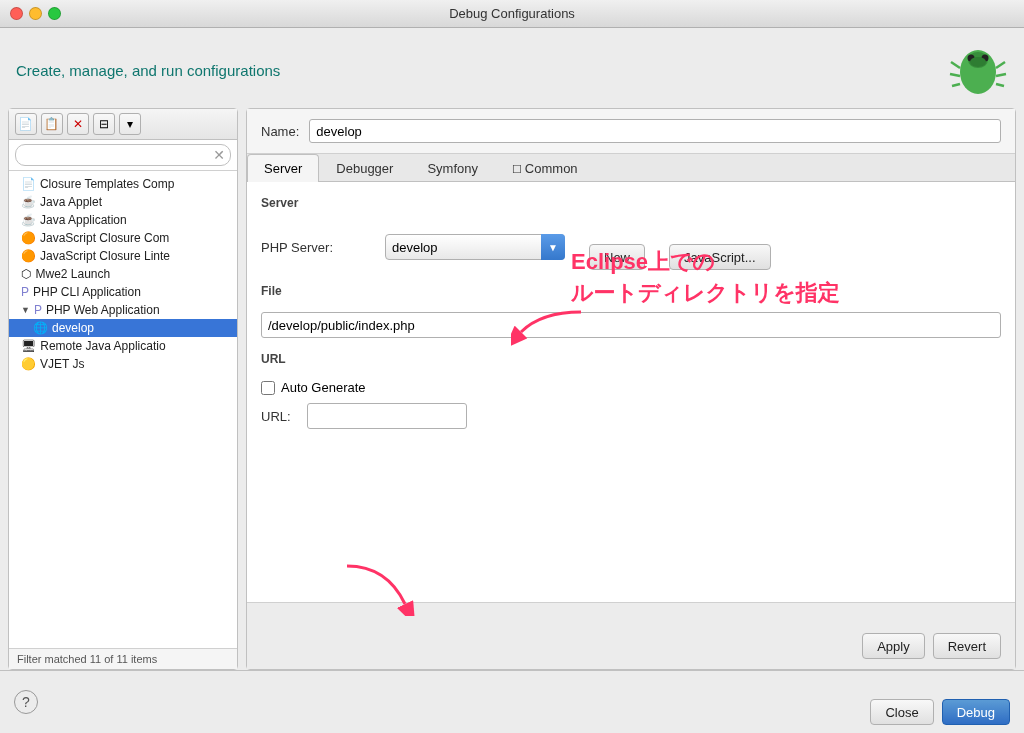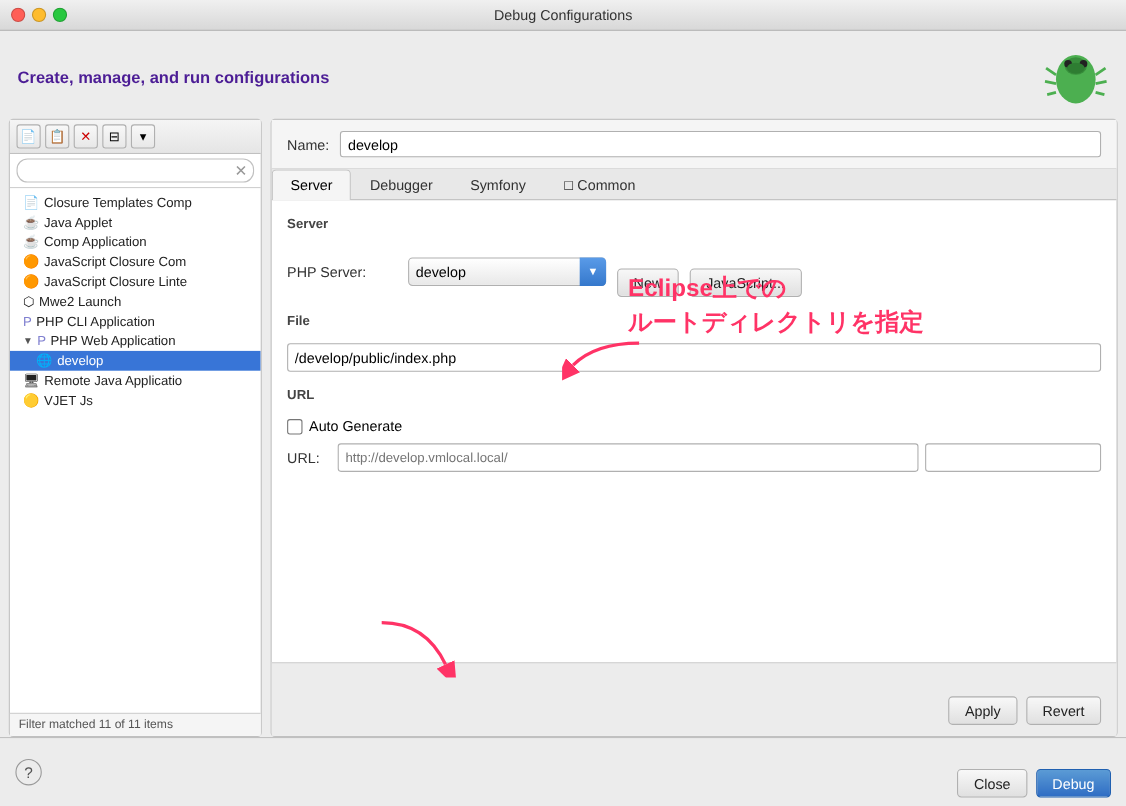--- a/index.html
+++ b/index.html
@@ -59,22 +59,22 @@
     .header-area {
       background: #ececec;
       padding: 12px 16px 8px 16px;
       display: flex;
       align-items: center;
       justify-content: space-between;
       flex-shrink: 0;
     }
     .header-title {
       font-size: 15px;
-      font-weight: bold;
-      color: #4c1d95;
+      font-weight: normal;
+      color: #0f766e;
     }
     .bug-icon {
       width: 60px;
       height: 60px;
     }
 
     
     .main-panel {
       flex: 1;
       display: flex;
@@ -219,21 +219,21 @@
     
     .tab-content {
       flex: 1;
       padding: 14px;
       overflow-y: auto;
     }
     .form-row {
       display: flex;
       align-items: center;
       margin-bottom: 14px;
-      gap: 10px;
+      gap: 24px;
     }
     .form-label {
       font-size: 13px;
       color: #333;
       width: 100px;
       flex-shrink: 0;
     }
     .php-server-select {
       height: 26px;
       border: 1px solid #b0b0b0;
@@ -445,21 +445,21 @@
         <div class="tree-item">
           <span style="font-size:12px;">📄</span>
           <span>Closure Templates Comp</span>
         </div>
         <div class="tree-item">
           <span style="font-size:12px;">☕</span>
           <span>Java Applet</span>
         </div>
         <div class="tree-item">
           <span style="font-size:12px;">☕</span>
-          <span>Comp Application</span>
+          <span>Java Application</span>
         </div>
         <div class="tree-item">
           <span style="font-size:12px;">🟠</span>
           <span>JavaScript Closure Com</span>
         </div>
         <div class="tree-item">
           <span style="font-size:12px;">🟠</span>
           <span>JavaScript Closure Linte</span>
         </div>
         <div class="tree-item">
@@ -551,21 +551,20 @@
         </div>
 
         <div class="url-section" style="margin-top:14px;">
           <div class="section-divider">URL</div>
           <div class="auto-generate-row">
             <input type="checkbox" class="checkbox-input" style="">
             <span>Auto Generate</span>
           </div>
           <div class="url-input-row">
             <span class="url-label">URL:</span>
-            <input class="url-input" type="text" placeholder="http://develop.vmlocal.local/" style="">
             <input class="url-extra-input" type="text" style="">
           </div>
         </div>
       </div>
 
       <div class="action-bar" style="position:relative;">
 
         <div style="position:absolute; left:90px; bottom:50px; pointer-events:none;">
           <svg width="80" height="60" viewBox="0 0 80 60">
             <defs>

